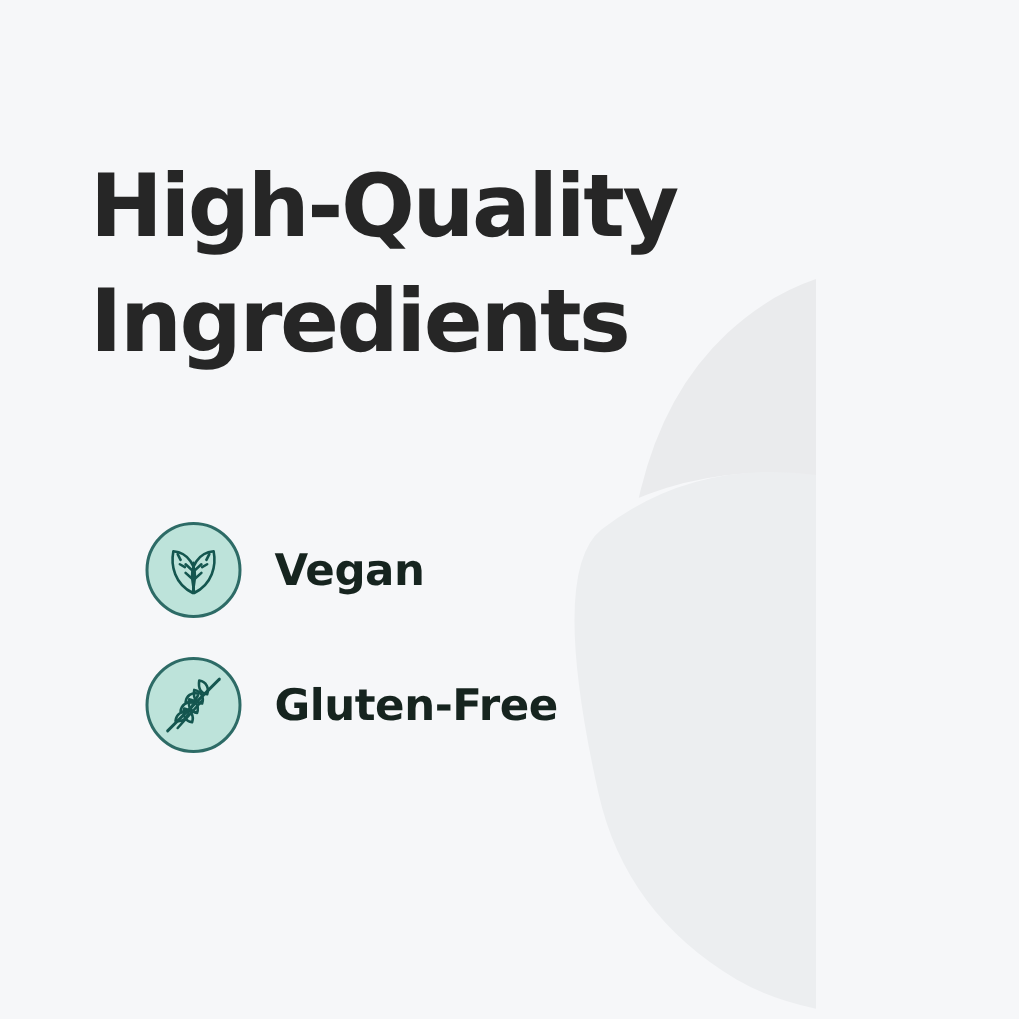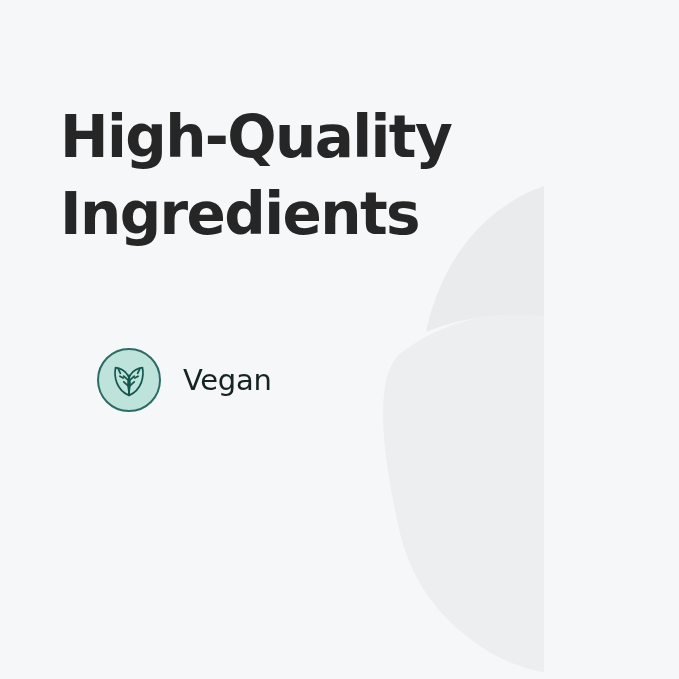--- a/index.html
+++ b/index.html
@@ -76,21 +76,21 @@
   }
   .feature-badge svg {
     display: block;
     width: 46px;
     height: 46px;
   }
   .feature-label {
     margin-left: 22px;
     font-family: "DejaVu Sans", sans-serif;
     font-size: 29px;
-    font-weight: 400;
+    font-weight: 700;
     letter-spacing: -0.3px;
     color: #16241f;
     white-space: nowrap;
   }
 </style>
 </head>
 <body>
 
 <div id="stage">
 
@@ -123,15 +123,31 @@
           <path d="M15 17 L13 13"></path>
             <path d="M18 22 L14.5 20"></path>
           <path d="M33 17 L35 13"></path>
             <path d="M30 22 L33.5 20"></path>
         </svg>
       </span>
       <span class="feature-label">Vegan</span>
     </li>
 
 
+    <li class="feature-row">
+      <span class="feature-badge">
+        <svg viewBox="0 0 48 48" fill="none" stroke="#14564f" stroke-width="1.8" stroke-linecap="round" stroke-linejoin="round">
+          <path d="M13 40 L30 21"></path>
+          <path d="M28 7 C33 8 35 12 33.5 16.5 C29.5 16 27 13 28 7 Z"></path>
+          <path d="M24.5 13.5 C29.5 14.5 31.5 18.5 30 23 C26 22.5 23.5 19.5 24.5 13.5 Z"></path>
+          <path d="M21 20 C26 21 28 25 26.5 29.5 C22.5 29 20 26 21 20 Z"></path>
+          <path d="M17.5 26.5 C22.5 27.5 24.5 31.5 23 36 C19 35.5 16.5 32.5 17.5 26.5 Z"></path>
+          <path d="M27.5 16 C22.5 15 19 17.5 18.5 22 C23 23 26.5 20.5 27.5 16 Z"></path>
+          <path d="M24 22.5 C19 21.5 15.5 24 15 28.5 C19.5 29.5 23 27 24 22.5 Z"></path>
+          <path d="M20.5 29 C15.5 28 12 30.5 11.5 35 C16 36 19.5 33.5 20.5 29 Z"></path>
+          <path d="M6 42 L42 6" stroke-width="2"></path>
+        </svg>
+      </span>
+      <span class="feature-label">Gluten-Free</span>
+    </li>
 
   </ul>
 </div>
 
 </body></html>

